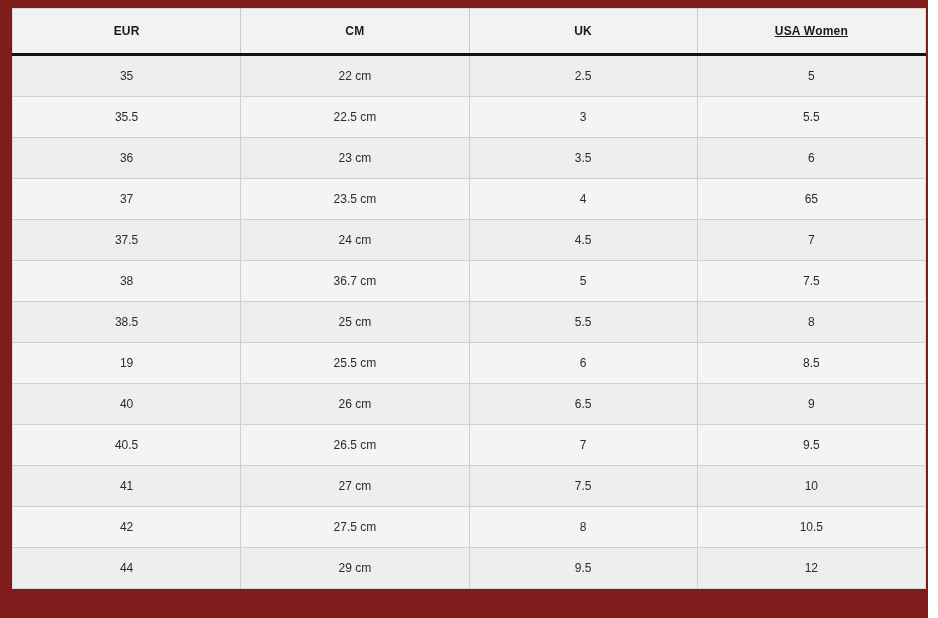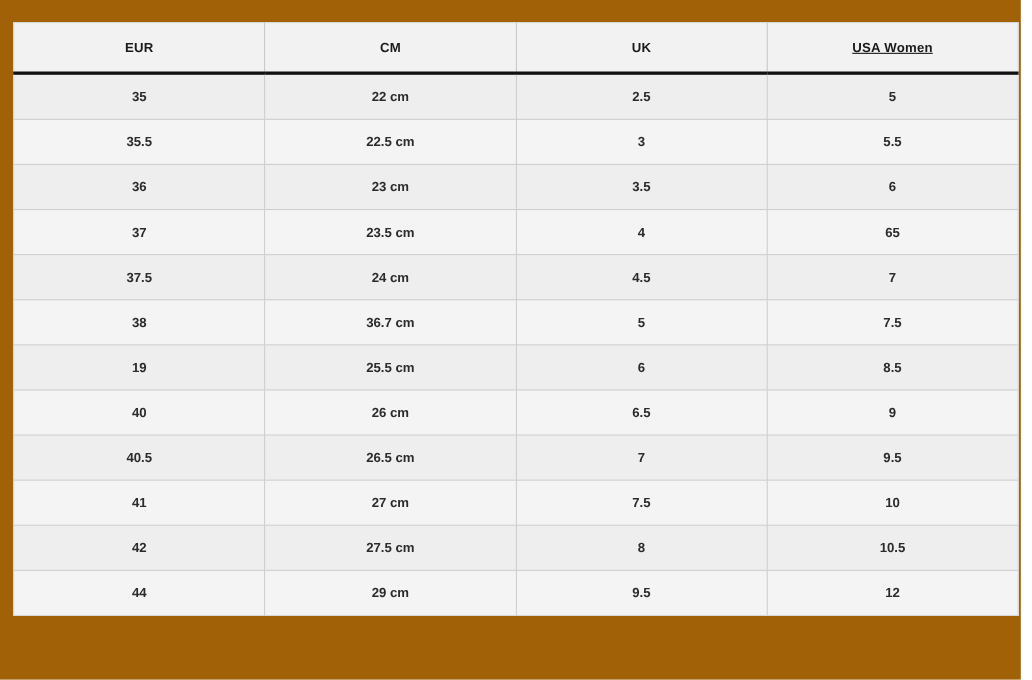--- a/index.html
+++ b/index.html
@@ -11,22 +11,22 @@
     height: 618px;
     background: #ffffff;
     font-family: "Liberation Sans", sans-serif;
     overflow: hidden;
   }
 
   #size-chart-wrap {
     box-sizing: border-box;
     width: 928px;
     height: 618px;
-    padding: 20px 12px 8px 12px;
-    background: #a16207;
+    padding: 8px 12px 8px 12px;
+    background: #7f1d1d;
   }
 
   table.size-chart {
     border-collapse: collapse;
     table-layout: fixed;
     width: 914px;
     background: #f4f4f4;
     border: 1px solid #d8d8d8;
   }
 
@@ -48,21 +48,21 @@
     padding: 0 6px;
   }
   thead th:last-child {
     border-right: none;
     text-decoration: underline;
   }
 
   tbody td {
     height: 40px;
     font-size: 12px;
-    font-weight: bold;
+    font-weight: normal;
     color: #2b2b2b;
     text-align: center;
     vertical-align: middle;
     border-right: 1px solid #cfcfcf;
     border-bottom: 1px solid #cfcfcf;
     padding: 0 6px;
     white-space: nowrap;
   }
   tbody td:last-child {
     border-right: none;
@@ -128,20 +128,26 @@
           <td>4.5</td>
           <td>7</td>
         </tr>
         <tr>
           <td>38</td>
           <td>36.7 cm</td>
           <td>5</td>
           <td>7.5</td>
         </tr>
         <tr>
+          <td>38.5</td>
+          <td>25 cm</td>
+          <td>5.5</td>
+          <td>8</td>
+        </tr>
+        <tr>
           <td>19</td>
           <td>25.5 cm</td>
           <td>6</td>
           <td>8.5</td>
         </tr>
         <tr>
           <td>40</td>
           <td>26 cm</td>
           <td>6.5</td>
           <td>9</td>

